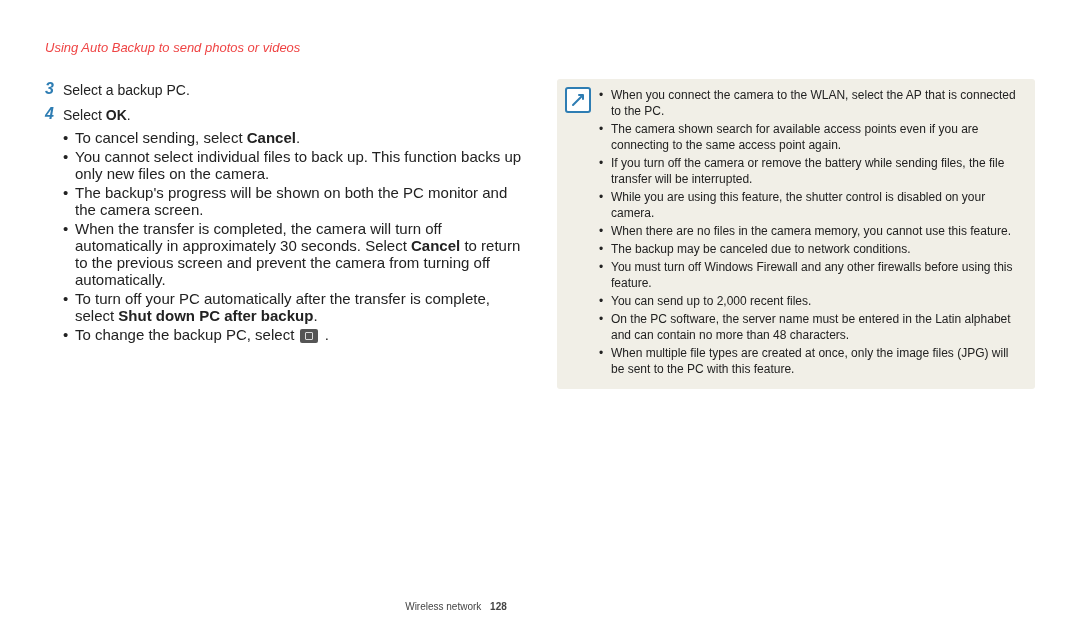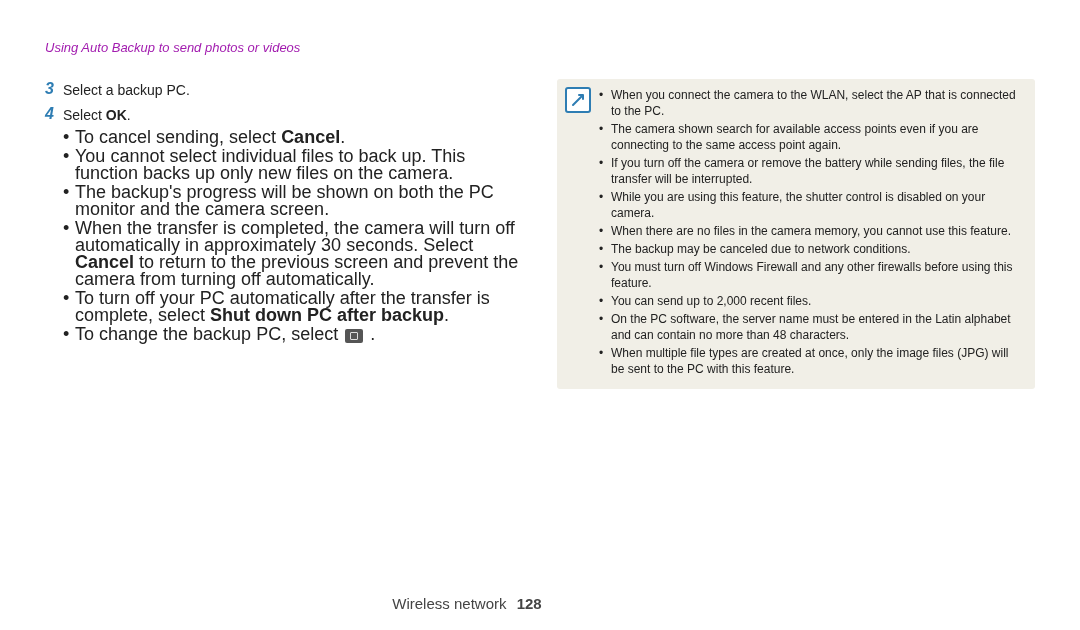--- a/index.html
+++ b/index.html
@@ -14,21 +14,21 @@
   .page {
     box-sizing: border-box;
     width: 1080px;
     height: 630px;
     padding: 40px 45px 0 45px;
     position: relative;
   }
   .header-title {
     font-style: italic;
     font-size: 13px;
-    color: #a21caf;
+    color: #ef4444;
     margin-bottom: 24px;
   }
   .columns {
     display: flex;
     gap: 28px;
   }
   .col-left {
     flex: 1 1 50%;
     padding-right: 6px;
   }
@@ -51,21 +51,21 @@
     flex: 0 0 18px;
   }
   .step-text {
     flex: 1;
     padding-top: 1px;
   }
   ul.sub {
     list-style: none;
     padding: 0;
     margin: 4px 0 0 18px;
-    font-size: 18px;
+    font-size: 15px;
     line-height: 17px;
   }
   ul.sub > li {
     position: relative;
     padding-left: 12px;
     margin-bottom: 2px;
   }
   ul.sub > li::before {
     content: "•";
     position: absolute;
@@ -128,24 +128,24 @@
     left: 5px;
     top: 3px;
     width: 6px;
     height: 6px;
     border: 1px solid #ddd;
     border-radius: 1px;
   }
   .footer {
     position: absolute;
     bottom: 18px;
-    left: 11px;
+    left: 0;
     width: 912px;
     text-align: center;
-    font-size: 15px;
+    font-size: 10px;
     color: #444;
   }
   .footer .pg {
     font-weight: 700;
     margin-left: 6px;
   }
 </style>
 </head>
 <body>
 

